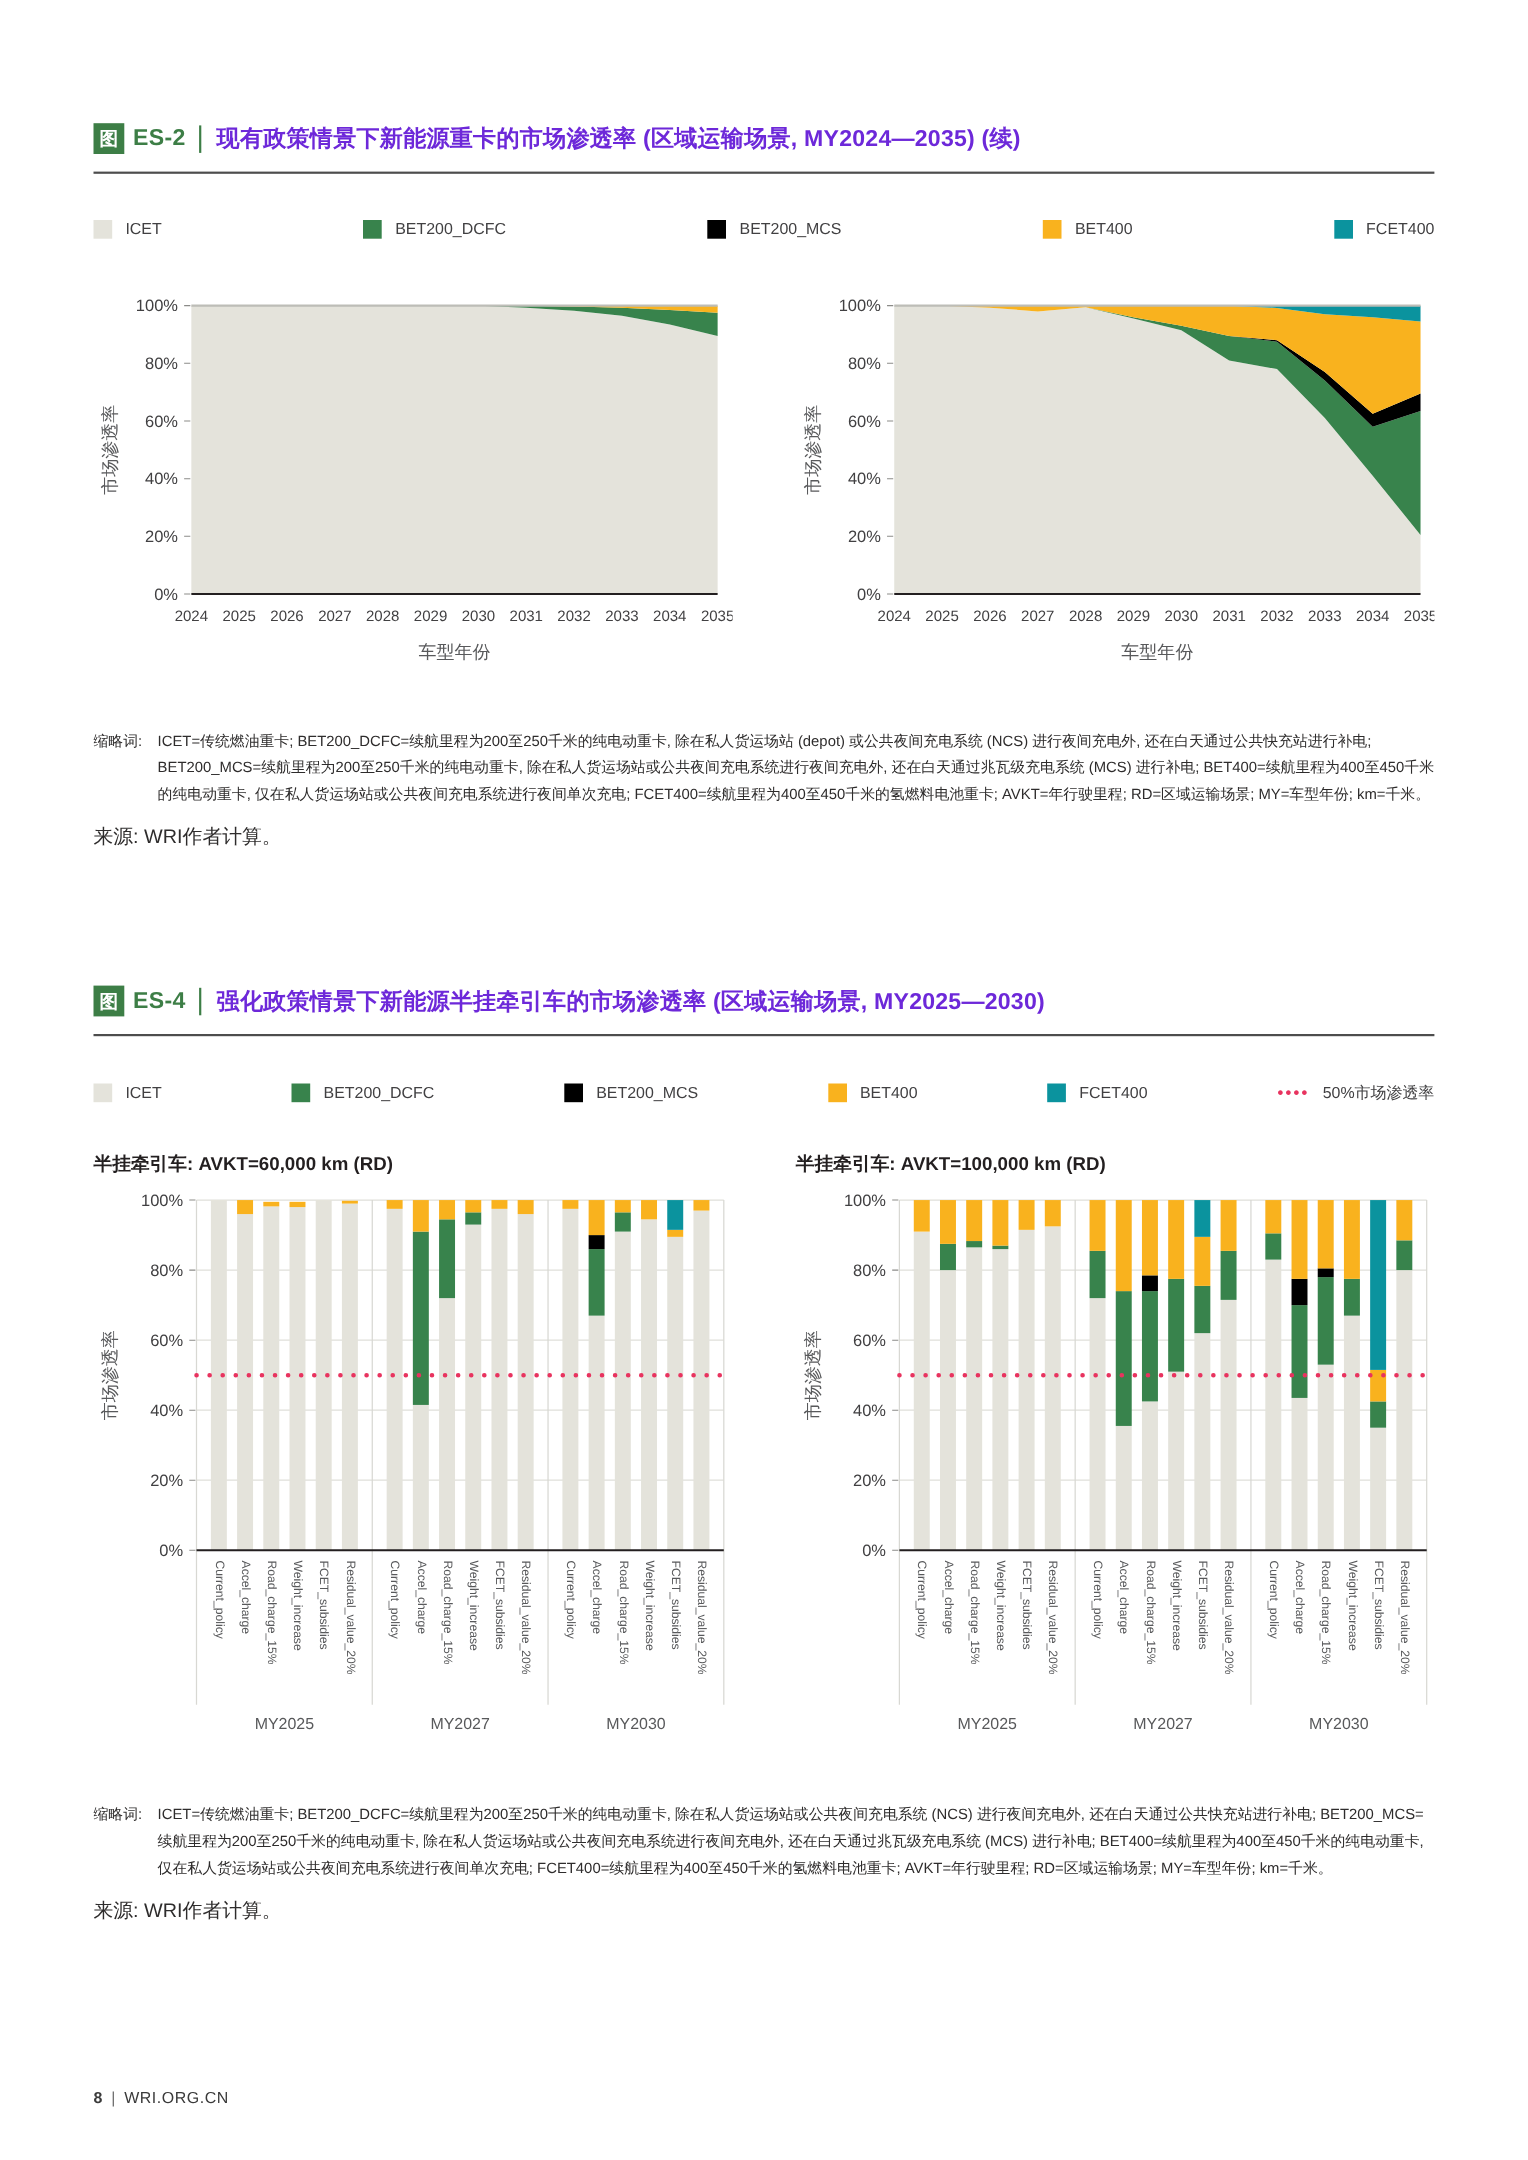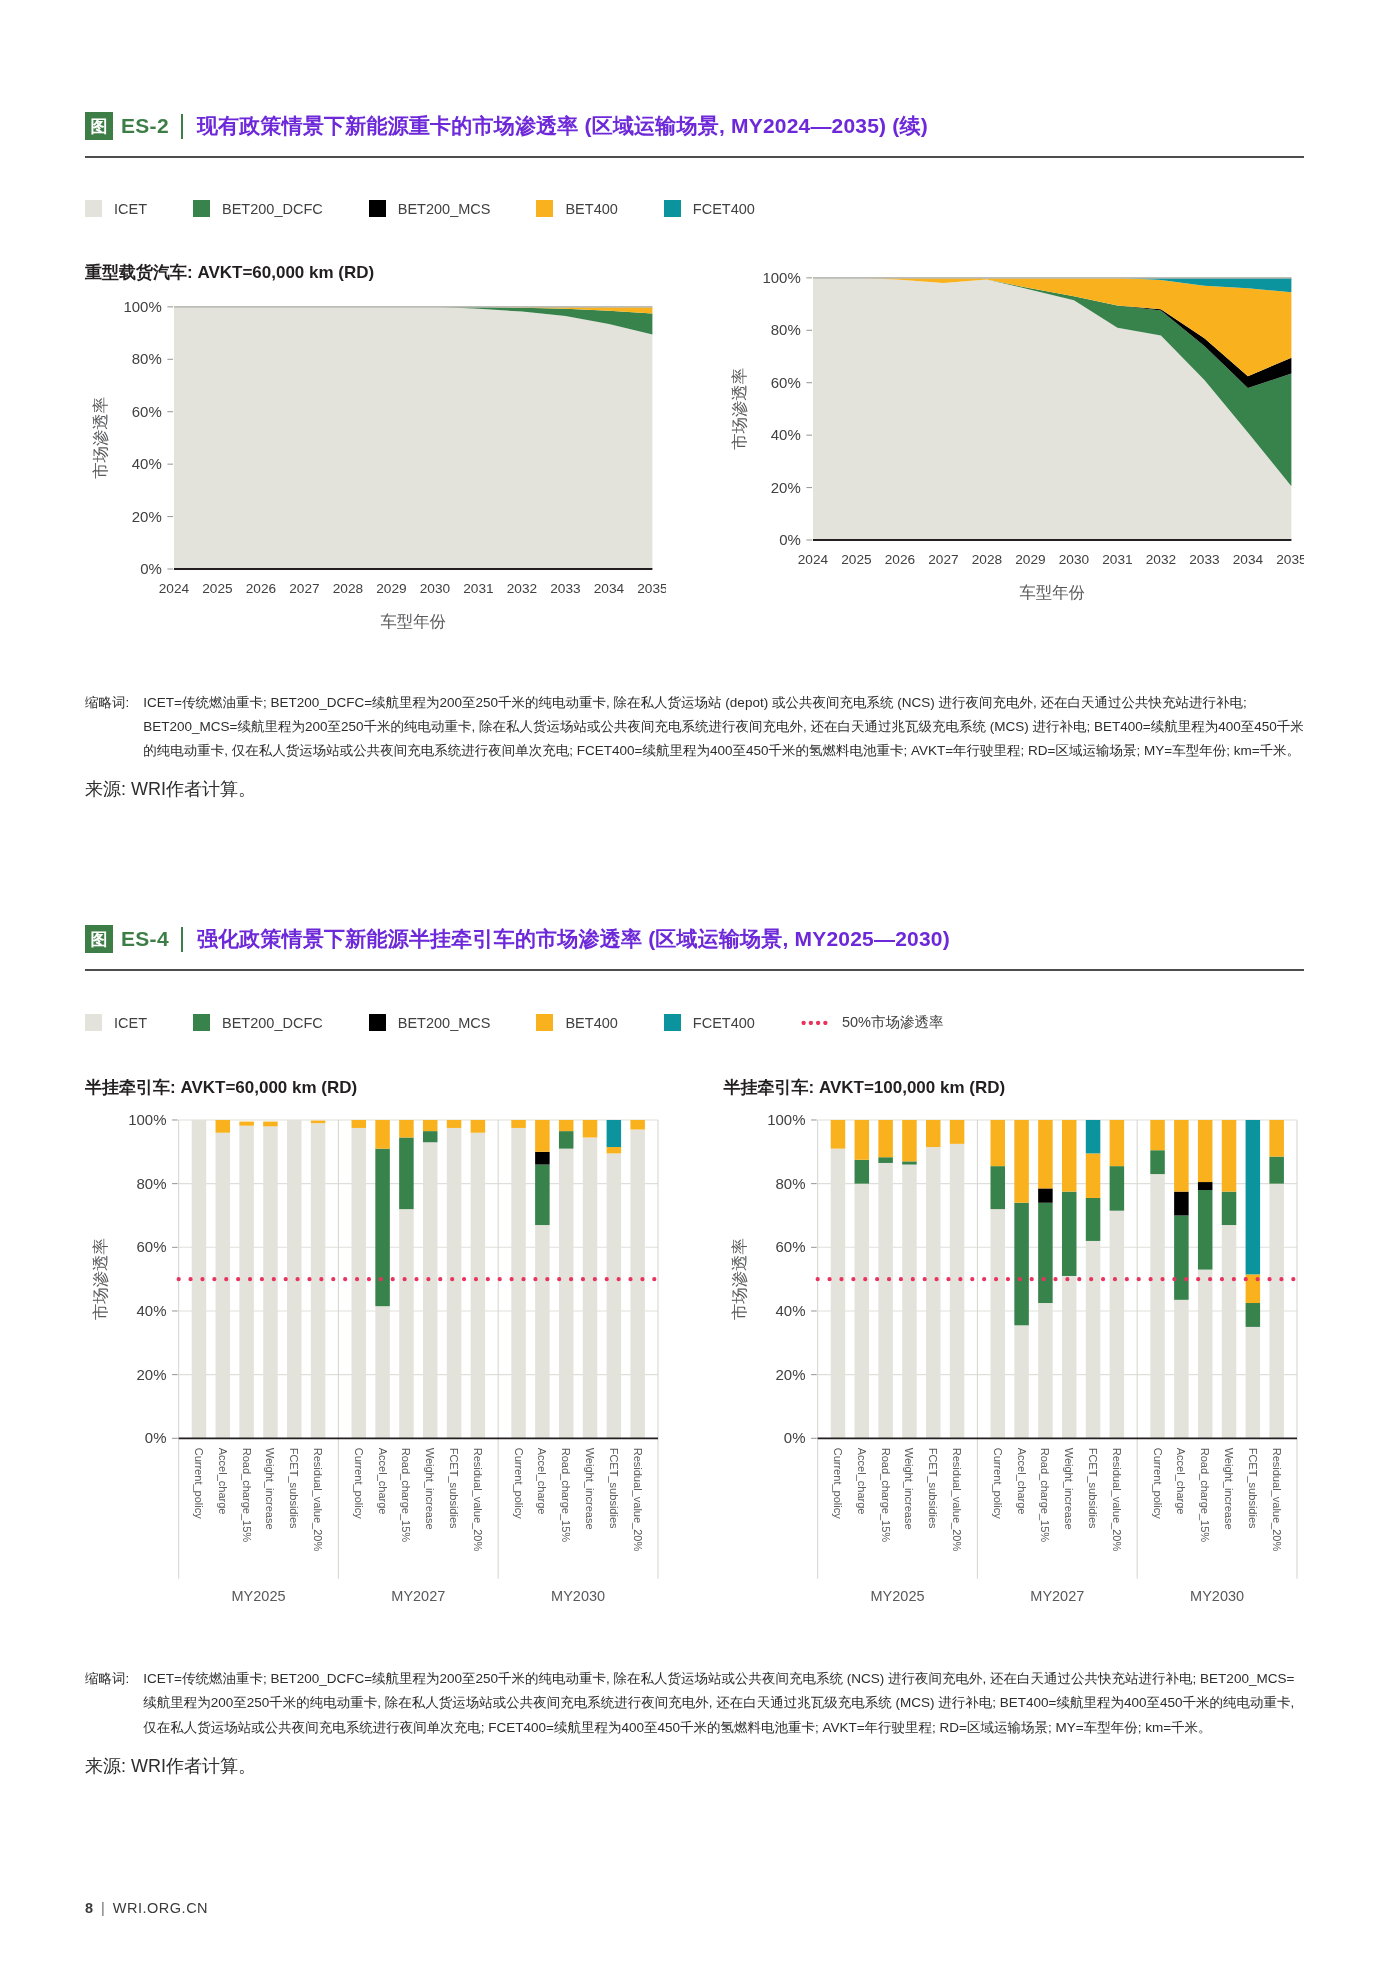--- a/index.html
+++ b/index.html
@@ -7,21 +7,21 @@
   .page{width:1389px;min-height:1964px;box-sizing:border-box;padding:112px 85px 36px 85px;position:relative;}
   
   .fig-header{display:flex;align-items:center;}
   .fig-tag{display:inline-flex;width:28px;height:28px;background:#3D7E46;color:#fff;
            align-items:center;justify-content:center;font-weight:bold;font-size:17px;flex:none;}
   .fig-id{color:#3D7E46;font-weight:bold;font-size:21px;margin-left:8px;letter-spacing:.3px;}
   .fig-sep{width:2px;height:25px;background:#3D7E46;margin:0 14px 0 12px;flex:none;}
   .fig-title{font-size:21px;font-weight:bold;margin:0;color:#6d28d9;letter-spacing:.2px;}
   .fig-rule{border:none;border-top:2px solid #4D4D4D;margin:16px 0 0 0;}
   
-  .legend{display:flex;align-items:center;gap:46px;margin-top:42px;flex-wrap:wrap;}
+  .legend{display:flex;align-items:center;gap:46px;margin-top:42px;flex-wrap:wrap;justify-content:space-between;}
   .legend-item{display:flex;align-items:center;gap:12px;}
   .legend-swatch{width:17px;height:17px;flex:none;}
   .legend-dots{color:#E8335F;font-size:15px;letter-spacing:2px;font-weight:bold;line-height:1;}
   .legend-label{font-size:14.5px;color:#414042;}
   
   .charts-row{display:flex;gap:58px;margin-top:44px;}
   .chart{flex:1;margin:0;min-width:0;}
   .chart-subtitle{font-size:17px;font-weight:bold;color:#231F20;margin:0 0 6px 0;}
   .chart svg{width:100%;height:auto;display:block;}
   
@@ -68,21 +68,20 @@
           <span class="legend-label">BET400</span>
         </span>
         <span class="legend-item">
           <span class="legend-swatch" style="background: rgb(11, 147, 158);"></span>
           <span class="legend-label">FCET400</span>
         </span>
       </div>
 
     <div class="charts-row">
       <figure class="chart">
-        <figcaption class="chart-subtitle">重型载货汽车: AVKT=60,000 km (RD)</figcaption>
         <svg id="chart0" viewBox="0 0 620 400">
             <polygon points="95,18 141.45454545454544,18 187.9090909090909,18 234.36363636363637,18 280.8181818181818,18 327.27272727272725,18 373.72727272727275,18 420.1818181818182,19.95999999999998 466.6363636363636,23.04000000000002 513.090909090909,27.80000000000001 559.5454545454545,36.19999999999999 606,47.400000000000006 606,298 559.5454545454545,298 513.090909090909,298 466.6363636363636,298 420.1818181818182,298 373.72727272727275,298 327.27272727272725,298 280.8181818181818,298 234.36363636363637,298 187.9090909090909,298 141.45454545454544,298 95,298" fill="#E4E3DB"></polygon>
             <polygon points="95,18 141.45454545454544,18 187.9090909090909,18 234.36363636363637,18 280.8181818181818,18 327.27272727272725,18 373.72727272727275,18 420.1818181818182,18 466.6363636363636,18.839999999999975 513.090909090909,19.95999999999998 559.5454545454545,22.19999999999999 606,25 606,47.400000000000006 559.5454545454545,36.19999999999999 513.090909090909,27.80000000000001 466.6363636363636,23.04000000000002 420.1818181818182,19.95999999999998 373.72727272727275,18 327.27272727272725,18 280.8181818181818,18 234.36363636363637,18 187.9090909090909,18 141.45454545454544,18 95,18" fill="#38834C"></polygon>
             <polygon points="95,18 141.45454545454544,18 187.9090909090909,18 234.36363636363637,18 280.8181818181818,18 327.27272727272725,18 373.72727272727275,18 420.1818181818182,18 466.6363636363636,18 513.090909090909,18 559.5454545454545,18 606,18 606,25 559.5454545454545,22.19999999999999 513.090909090909,19.95999999999998 466.6363636363636,18.839999999999975 420.1818181818182,18 373.72727272727275,18 327.27272727272725,18 280.8181818181818,18 234.36363636363637,18 187.9090909090909,18 141.45454545454544,18 95,18" fill="#F9B21E"></polygon>
             <line x1="95" y1="18" x2="606" y2="18" stroke="#BDBDB7" stroke-width="2"></line>
             <line x1="88" y1="18" x2="94" y2="18" stroke="#8b8b88" stroke-width="1"></line>
             <text x="82" y="23.5" text-anchor="end" font-size="16" fill="#414042">100%</text>
             <line x1="88" y1="74" x2="94" y2="74" stroke="#8b8b88" stroke-width="1"></line>
             <text x="82" y="79.5" text-anchor="end" font-size="16" fill="#414042">80%</text>
             <line x1="88" y1="130" x2="94" y2="130" stroke="#8b8b88" stroke-width="1"></line>

